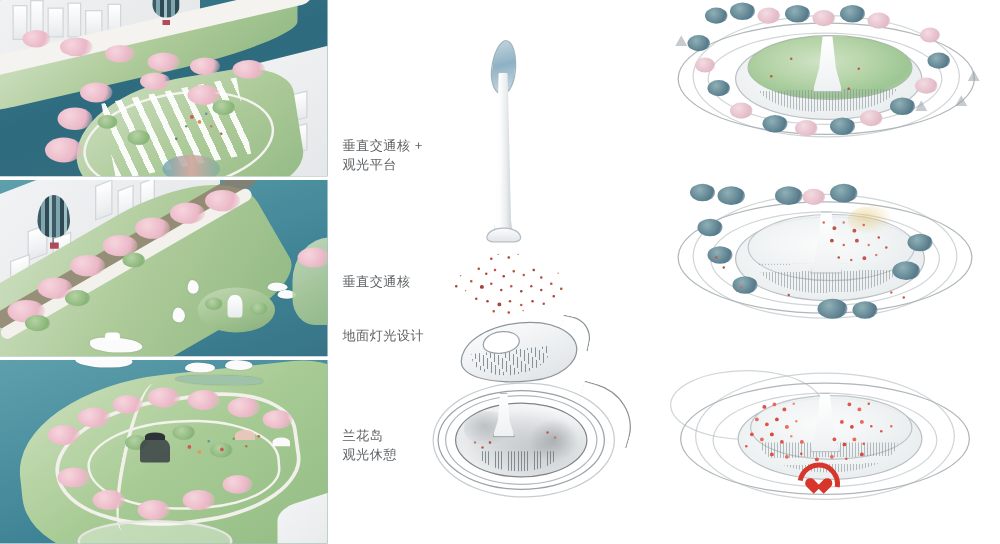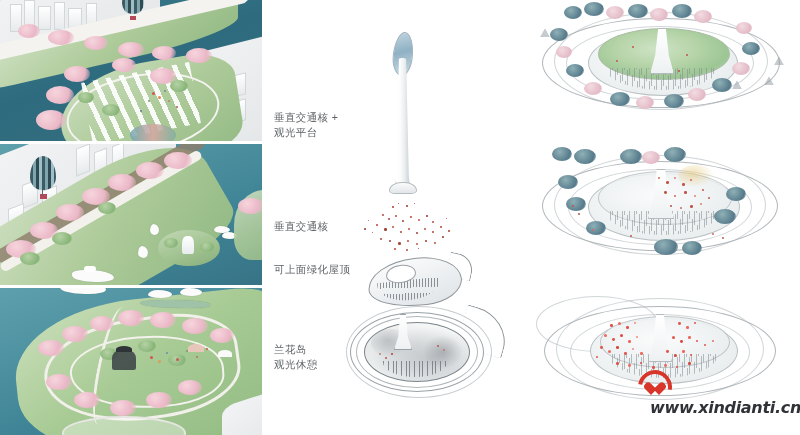--- a/index.html
+++ b/index.html
@@ -634,21 +634,21 @@
       <div class="spark" style="left:86px;top:32px;width:1.6px;height:1.6px;background:#b9503f;"></div>
     </div>
     <div class="mid-label" style="left:12px; top:219px;">垂直交通核</div>
 
     <div class="roof-wrap">
       <div class="roof-shell"></div>
       <div class="roof-ribs"></div>
       <div class="roof-hole"></div>
       <div class="roof-tail"></div>
     </div>
-    <div class="mid-label" style="left:12px; top:262px;">可上面绿化屋顶</div>
+    <div class="mid-label" style="left:12px; top:262px;">地面灯光设计</div>
 
     <div class="island-wrap">
       <div class="island-ring" style="left:0px;top:6px;width:132px;height:78px;"></div>
       <div class="island-ring" style="left:6px;top:10px;width:120px;height:70px;border-color:#b0b7bb;"></div>
       <div class="island-body">
         <div style="position:absolute;left:6px;top:6px;width:40px;height:28px;border-radius:50%;background:radial-gradient(ellipse at 40% 40%,rgba(120,128,134,.35) 0%,rgba(120,128,134,0) 70%);"></div>
         <div style="position:absolute;left:58px;top:12px;width:40px;height:34px;border-radius:50%;background:radial-gradient(ellipse at 50% 50%,rgba(108,116,122,.38) 0%,rgba(108,116,122,0) 70%);"></div>
         <div class="island-terrace"></div>
         <div class="spark" style="left:14px;top:30px;width:2px;height:2px;background:#c87a74;"></div>
         <div class="spark" style="left:20px;top:34px;width:2px;height:2px;background:#c2564a;"></div>
@@ -799,16 +799,15 @@
         <div class="spark" style="left:60px;top:64px;width:2.2px;height:2.2px;background:#e0534a;"></div>
       </div>
     </div>
   </div>
 
   <div class="watermark">
     <div class="wm-logo">
       <div class="wm-swoosh"></div>
       <div class="wm-heart"></div>
     </div>
-    <div class="wm-url">www.xindianti.cn</div>
   </div>
 
 </div>
 
 </body></html>

